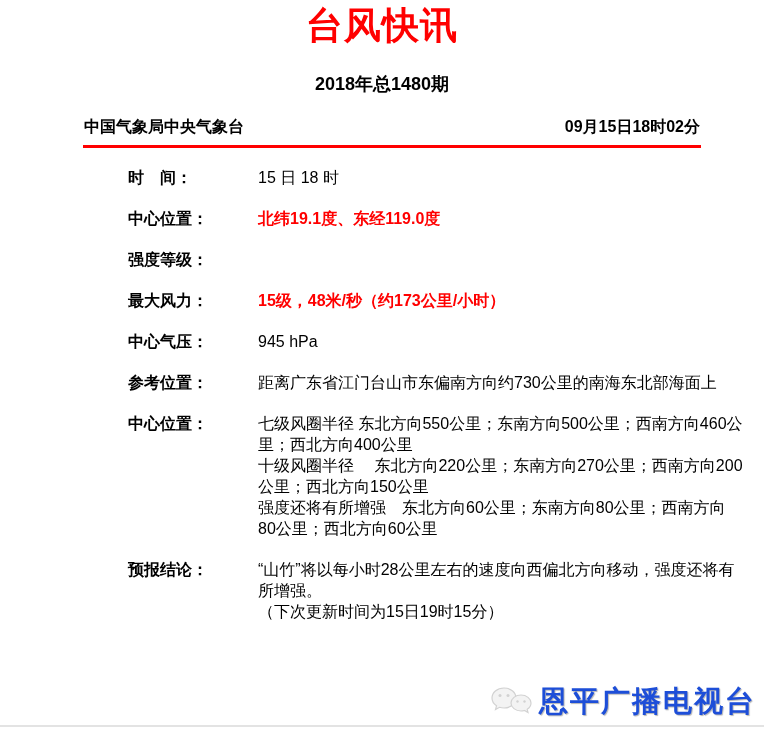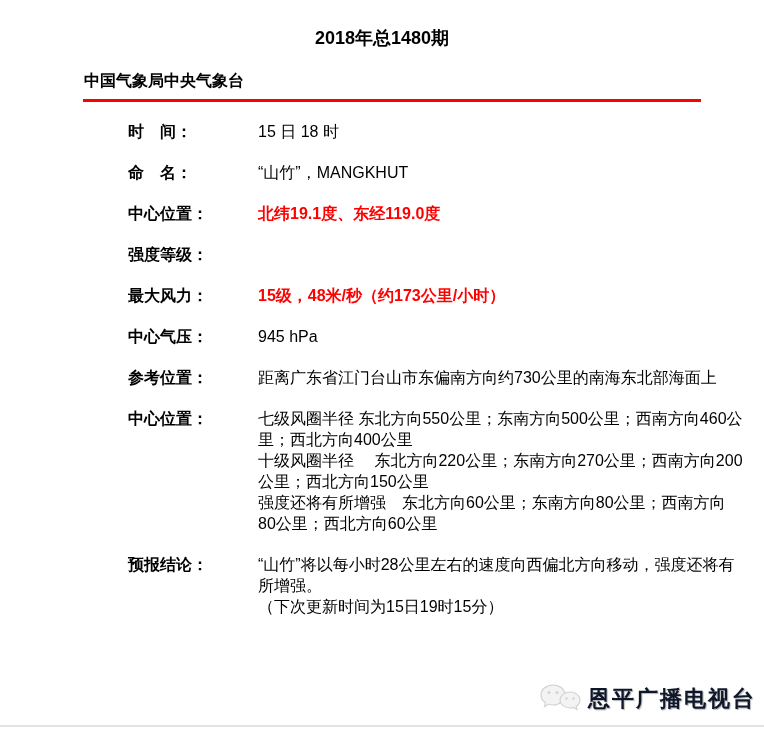--- a/index.html
+++ b/index.html
@@ -78,67 +78,63 @@
   }
   .watermark {
     position: absolute;
     right: 8px;
     top: 682px;
     display: flex;
     align-items: center;
     gap: 5px;
   }
   .watermark .wm-text {
-    font-size: 22px;
+    font-size: 29px;
     letter-spacing: 2px;
-    color: #0f172a;
+    color: #1d4ed8;
     text-shadow: 1px 1px 1px #b5b5b5;
     font-weight: bold;
   }
   .watermark svg {
     display: block;
   }
   .bottom-rule {
     position: absolute;
     left: 0;
     top: 725px;
     width: 764px;
     height: 0;
     border-top: 2px solid #e3e3e3;
   }
 </style>
 </head>
 <body>
 
 <div class="page">
 
+  <div class="title">台风快讯</div>
 
   <div class="issue">2018年总1480期</div>
 
   <div class="masthead">
     <span>中国气象局中央气象台</span>
+    <span>09月15日18时02分</span>
   </div>
 
   <div class="red-rule"></div>
 
   <div class="fields">
 
     <div class="row">
       <div class="label">时　间：</div>
       <div class="value">
         <div class="vline">15 日 18 时</div>
       </div>
     </div>
 
-    <div class="row">
-      <div class="label">命　名：</div>
-      <div class="value">
-        <div class="vline">“山竹”，MANGKHUT</div>
-      </div>
-    </div>
 
 
     <div class="row red">
       <div class="label">中心位置：</div>
       <div class="value">
         <div class="vline">北纬19.1度、东经119.0度</div>
       </div>
     </div>
 
     <div class="row red">

